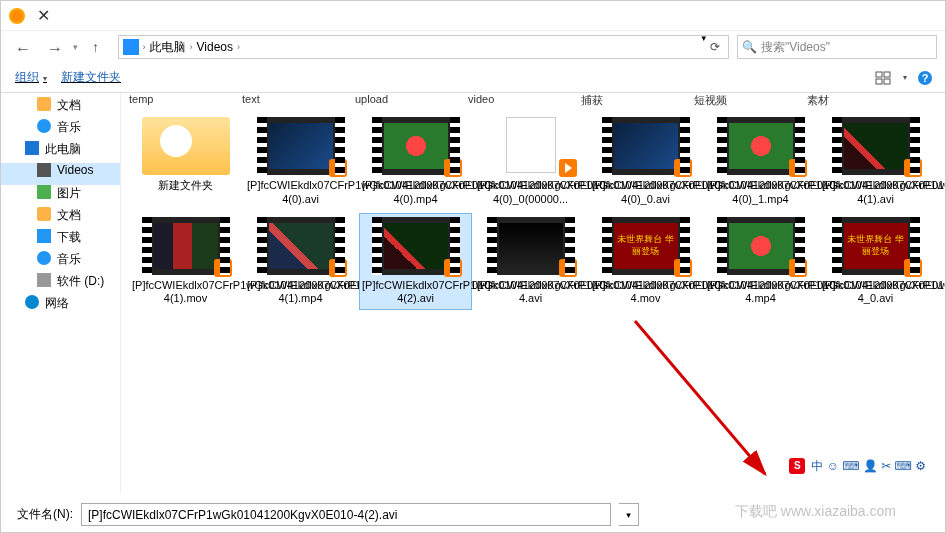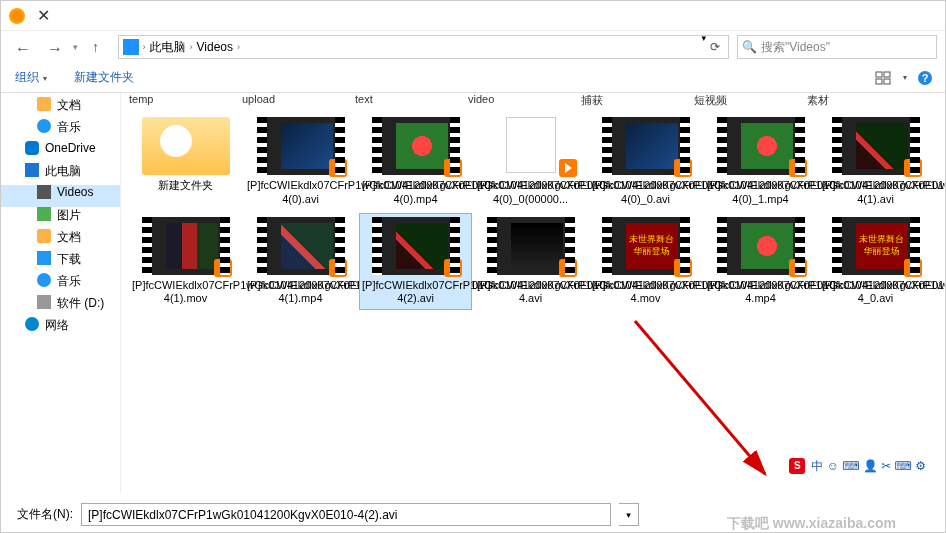--- a/index.html
+++ b/index.html
@@ -14,21 +14,21 @@
 .nav-btn { width: 28px; height: 28px; display: flex; align-items: center; justify-content: center; color: #555; font-size: 14px; }
 .nav-arrow { font-size: 16px; }
 .address { flex: 1; height: 24px; border: 1px solid #ccc; display: flex; align-items: center; padding: 0 4px; font-size: 12px; gap: 4px; margin: 0 4px; }
 .address .ico { width: 16px; height: 16px; background: #1e90ff; display: inline-block; }
 .address .crumb { display: inline-flex; align-items: center; gap: 4px; }
 .address .sep { font-size: 9px; color: #666; }
 .addr-drop { margin-left: auto; display: flex; }
 .search { width: 200px; height: 24px; border: 1px solid #ccc; display: flex; align-items: center; padding: 0 4px; font-size: 12px; color: #888; }
 .search .mag { margin-right: 4px; }
 
-.toolbar { height: 30px; display: flex; align-items: center; padding: 0 14px; gap: 27px; font-size: 12px; border-bottom: 1px solid #ddd; position: relative; }
+.toolbar { height: 30px; display: flex; align-items: center; padding: 0 14px; gap: 14px; font-size: 12px; border-bottom: 1px solid #ddd; position: relative; text-decoration: underline; }
 .toolbar .lbl { color: #1a5fb4; }
 .toolbar .drop { font-size: 8px; margin-left: 4px; color: #555; }
 .toolbar .right { position: absolute; right: 12px; display: flex; gap: 10px; align-items: center; }
 .toolbar .icon-btn svg, .toolbar .icon-btn span { display: block; }
 
 .body { display: flex; height: 400px; }
 .sidebar { width: 120px; border-right: 1px solid #eee; overflow: hidden; padding-top: 4px; }
 .s-item { height: 22px; display: flex; align-items: flex-start; padding-left: 24px; font-size: 12px; gap: 6px; cursor: pointer; }
 .s-item.indent { padding-left: 36px; }
 .s-item.selected { background: #cde8ff; }
@@ -50,40 +50,40 @@
 .file-grid { display: flex; flex-wrap: wrap; gap: 2px; }
 .file-item { width: 113px; padding: 4px 3px; text-align: center; font-size: 11px; line-height: 1.25; cursor: pointer; }
 .file-item.selected { background: #cde8ff; border: 1px solid #7ab8e8; padding: 3px 2px; }
 .thumb { width: 88px; height: 58px; margin: 0 auto 4px; position: relative; }
 .thumb.folder-t { background: linear-gradient(#ffe39a,#ffc24d); border-radius: 3px; }
 .thumb.folder-t::before { content:""; position:absolute; top:8px; left:18px; width:32px; height:32px; background:#fff; border-radius:50%; }
 .thumb.film { background: #222; position: relative; }
 .thumb.film::before, .thumb.film::after { content: ""; position: absolute; top: 0; bottom: 0; width: 10px; background: repeating-linear-gradient(#000 0 6px, #fff 6px 10px); }
 .thumb.film::before { left: 0; }
 .thumb.film::after { right: 0; }
-.thumb.film .inner { position: absolute; left: 12px; right: 12px; top: 6px; bottom: 6px; margin-left: 12px; }
+.thumb.film .inner { position: absolute; left: 12px; right: 12px; top: 6px; bottom: 6px; }
 .thumb .play { position: absolute; right: -2px; bottom: -2px; width: 18px; height: 18px; background: #ff7b00; border-radius: 3px; }
 .thumb .play::after { content: ""; position: absolute; left: 6px; top: 4px; border-left: 7px solid #fff; border-top: 5px solid transparent; border-bottom: 5px solid transparent; }
 .g-blue { background: linear-gradient(135deg,#0a2140,#1a4a8a); }
 .g-flower { background: radial-gradient(circle at 50% 50%, #ff4444 0 10px, #2a7a2d 10px 100%); }
 .g-file { background: #fff; border: 1px solid #ccc; }
 .g-red { background: linear-gradient(45deg,#2a0a0a 0 30%,#d32f2f 30% 38%,#0a2a0a 38% 100%); }
 .g-dark { background: linear-gradient(#000,#222); }
 .g-cn { background: #8b0000; color: #ffd700; font-size: 10px; display: flex; align-items: center; justify-content: center; }
 .g-mix { background: linear-gradient(90deg,#1a1a2a 0 30%,#aa2222 30% 60%,#1a3a1a 60%); }
 .g-bluered { background: linear-gradient(45deg,#1a2a4a 0 35%,#c44 35% 45%,#1a3a2a 45%); }
 
 .footer { padding: 10px 16px; display: flex; align-items: center; gap: 8px; }
 .footer .fn-label { font-size: 12px; }
 .footer .fn-input { flex: 1; height: 23px; border: 1px solid #aaa; padding: 0 6px; font-size: 12px; max-width: 530px; }
 .footer .fn-drop { width: 20px; text-align: center; border: 1px solid #aaa; border-left: none; height: 23px; font-size: 9px; line-height: 23px; }
 .ime-bar { position: absolute; right: 20px; top: 458px; display: flex; gap: 6px; font-size: 12px; }
 .ime-bar .s-logo { width: 16px; height: 16px; background: #e60012; border-radius: 3px; color:#fff; font-size:10px; text-align:center; line-height:16px; font-weight:bold; }
 .ime-bar span { color: #1e5aa8; }
-.watermark { position: absolute; right: 50px; bottom: 0; font-size: 14px; color: rgba(0,0,0,0.25); font-weight: bold; }
+.watermark { position: absolute; right: 50px; bottom: 12px; font-size: 14px; color: rgba(0,0,0,0.25); font-weight: normal; }
 .arrow-overlay { position: absolute; left: 630px; top: 316px; pointer-events: none; }
 </style>
 </head>
 <body>
 
 <div class="titlebar">
   <span class="app-icon"></span>
   <span class="close">✕</span>
 </div>
 
@@ -136,24 +136,20 @@
   <div class="sidebar" id="sidebar">
       <div class="s-item indent">
         <span class="s-ico folder"></span>
         <span>文档</span>
       </div>
       <div class="s-item indent">
         <span class="s-ico music"></span>
         <span>音乐</span>
       </div>
       <div class="s-item">
-        <span class="s-ico cloud"></span>
-        <span>OneDrive</span>
-      </div>
-      <div class="s-item">
         <span class="s-ico pc"></span>
         <span>此电脑</span>
       </div>
       <div class="s-item indent selected">
         <span class="s-ico video"></span>
         <span>Videos</span>
       </div>
       <div class="s-item indent">
         <span class="s-ico pic"></span>
         <span>图片</span>
@@ -175,22 +171,22 @@
         <span>软件 (D:)</span>
       </div>
       <div class="s-item">
         <span class="s-ico net"></span>
         <span>网络</span>
       </div>
     </div>
   <div class="main">
     <div class="row-labels" id="top-labels">
         <span>temp</span>
+        <span>text</span>
         <span>upload</span>
-        <span>text</span>
         <span>video</span>
         <span>捕获</span>
         <span>短视频</span>
         <span>素材</span>
       </div>
     <div class="file-grid" id="grid1">
         <div class="file-item">
           <div class="thumb folder-t"></div>
           <div>新建文件夹</div>
         </div>

